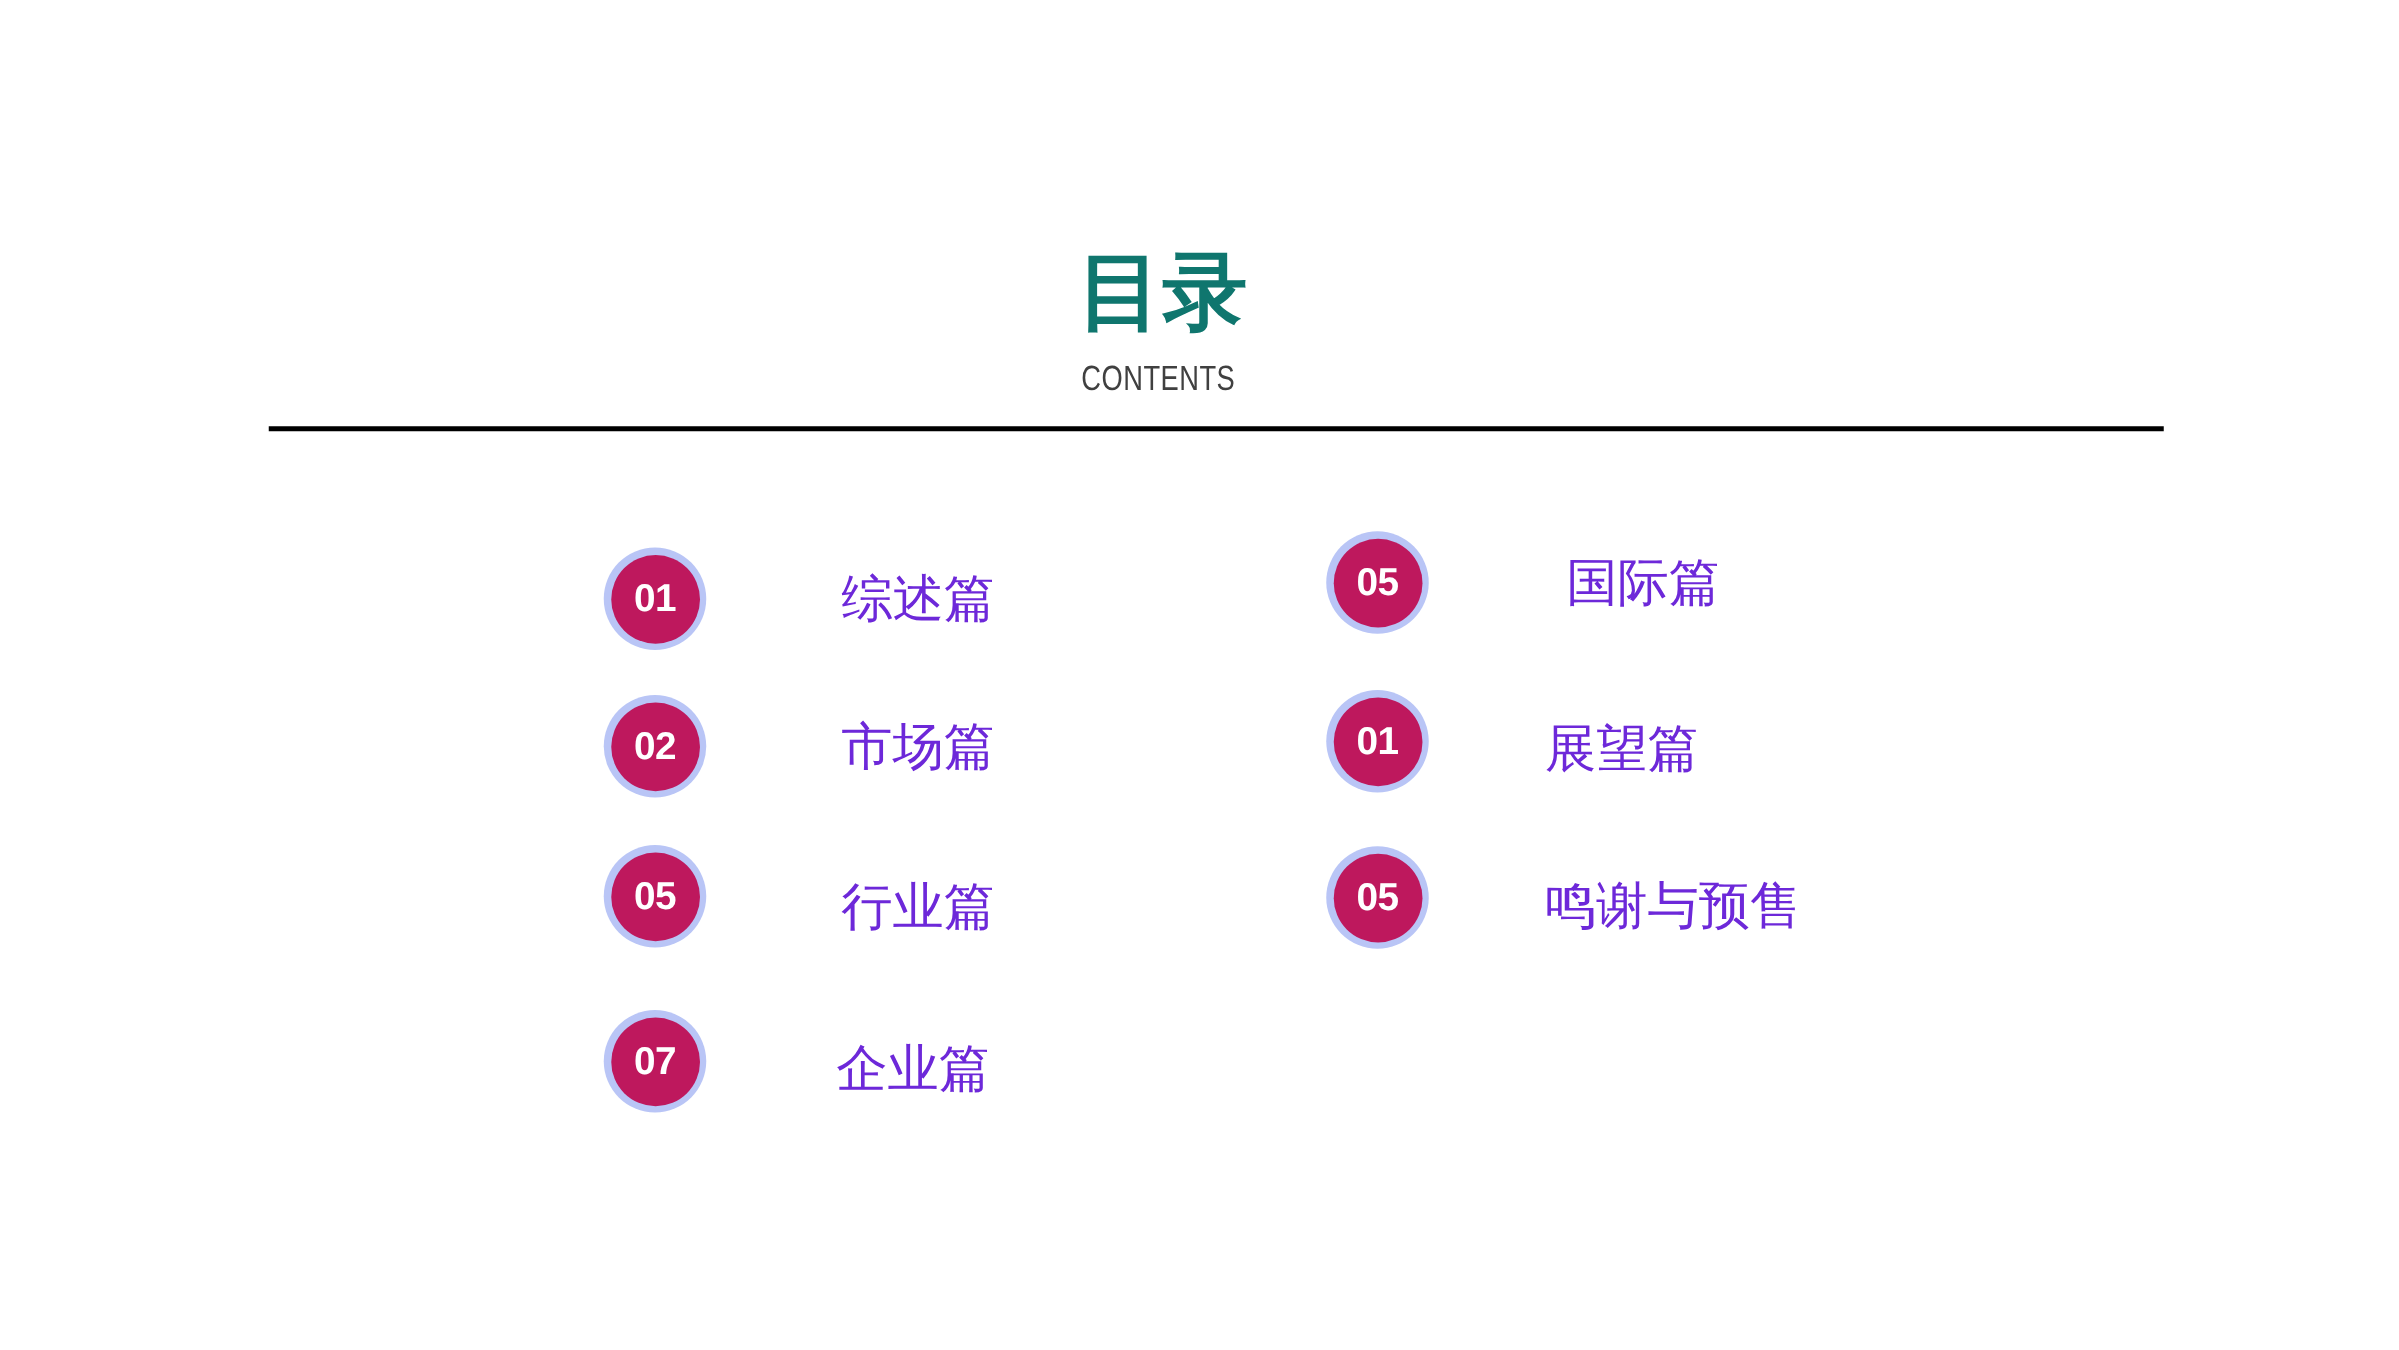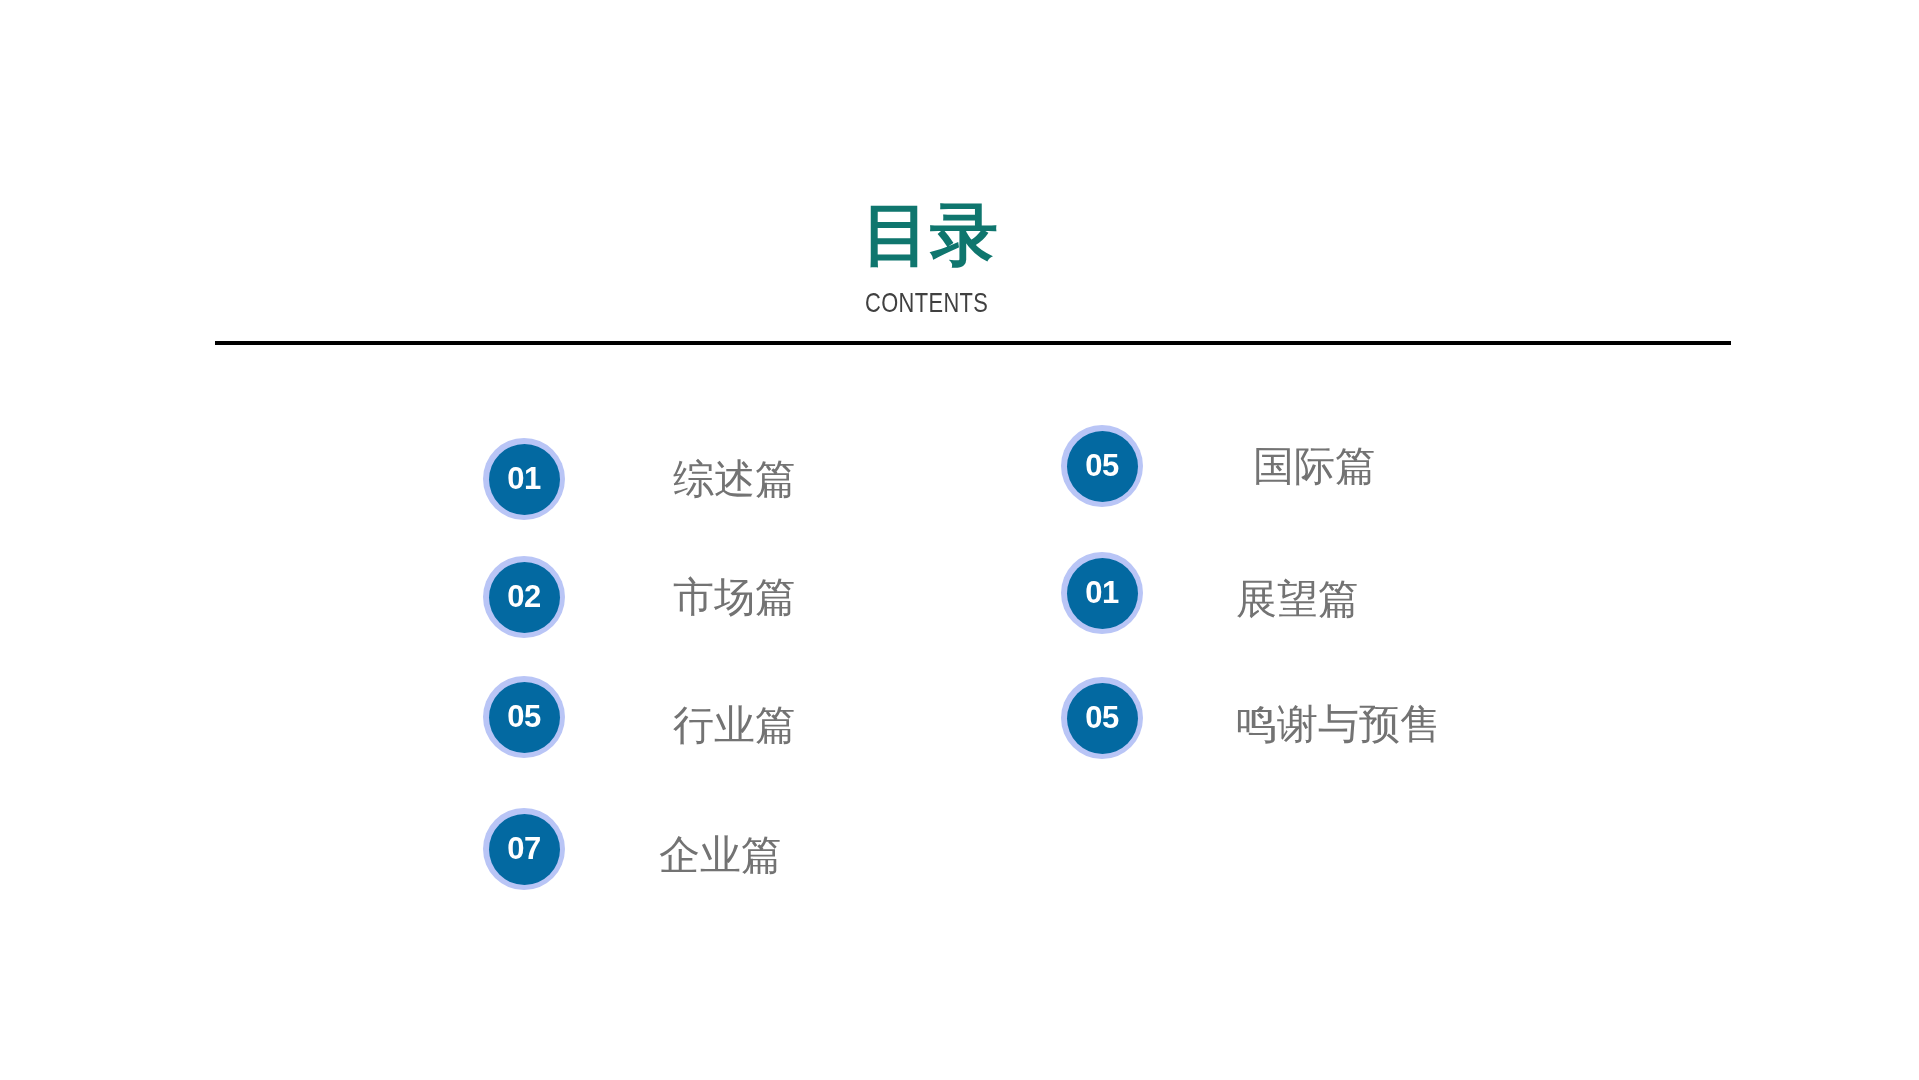--- a/index.html
+++ b/index.html
@@ -59,36 +59,36 @@
       border-radius: 50%;
       background: #b9c5f6;
       display: flex;
       align-items: center;
       justify-content: center;
     }
     .badge-inner {
       width: 71px;
       height: 71px;
       border-radius: 50%;
-      background: #0369a1;
+      background: #be185d;
       display: flex;
       align-items: center;
       justify-content: center;
       color: #ffffff;
       font-family: "Liberation Sans", sans-serif;
       font-weight: bold;
       font-size: 31px;
       letter-spacing: -0.5px;
     }
     .label {
       position: absolute;
       top: 50%;
       transform: translateY(-50%);
       font-size: 41px;
-      color: #737373;
+      color: #6d28d9;
       white-space: nowrap;
       line-height: 50px;
     }
   </style>
 </head>
 <body>
 
 <div class="title">目录</div>
 <div class="subtitle">CONTENTS</div>
 <div class="rule"></div>
@@ -111,21 +111,21 @@
   <div class="badge">
     <div class="badge-inner">05</div>
   </div>
   <div class="label" style="left:190px; margin-top:8px;">行业篇</div>
 </div>
 
 <div class="item" style="left:483px; top:808px;">
   <div class="badge">
     <div class="badge-inner">07</div>
   </div>
-  <div class="label" style="left:176px; margin-top:6px;">企业篇</div>
+  <div class="label" style="left:186px; margin-top:6px;">企业篇</div>
 </div>
 
 <div class="item" style="left:1061px; top:425px;">
   <div class="badge">
     <div class="badge-inner">05</div>
   </div>
   <div class="label" style="left:175px;margin-left:17px;">国际篇</div>
 </div>
 
 <div class="item" style="left:1061px; top:552px;">

